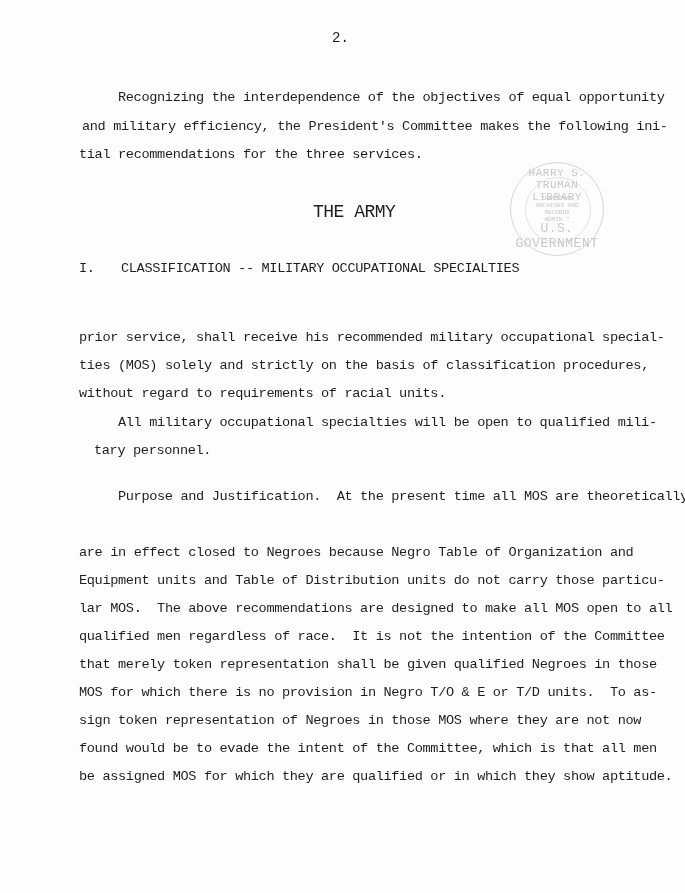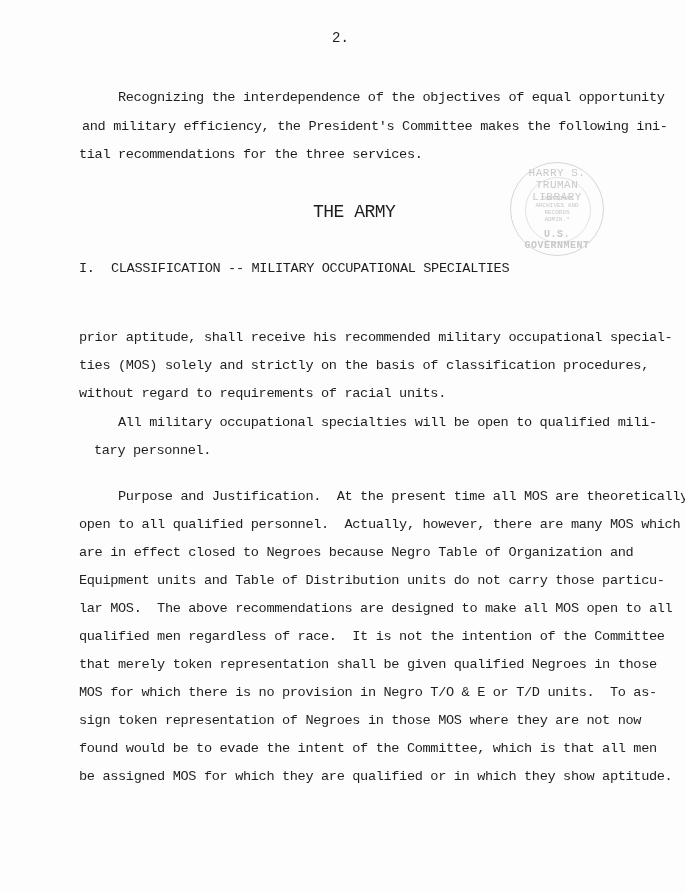--- a/index.html
+++ b/index.html
@@ -7,21 +7,21 @@
          font-family: "Liberation Mono", "DejaVu Sans Mono", monospace; color: #1e1e1e; }
   .page { position: absolute; left: 0; top: 0; width: 685px; height: 893px; background: #fdfdfd; }
   .line { position: absolute; left: 0; white-space: pre; font-size: 13.6px; letter-spacing: -0.35px; line-height: 18px; }
   .pagenum { position: absolute; top: 30px; left: 332px; font-size: 14px; }
   .heading-army { position: absolute; top: 202px; left: 313px; font-size: 18px; letter-spacing: -0.5px; }
   .u { text-underline-offset: 3px; margin-top: 35px; }
   .stamp { position: absolute; left: 510px; top: 162px; width: 92px; height: 92px; border-radius: 50%;
            border: 1.5px solid #d6d6d6; color: #c8c8c8; font-size: 6px; text-align: center; }
   .stamp .inner { position: absolute; left: 14px; top: 14px; width: 64px; height: 64px; border-radius: 50%; border: 1px solid #e2e2e2; }
   .stamp .ring-top { position: absolute; top: 4px; left: 0; width: 100%; font-size: 11px; letter-spacing: 0.5px; }
-  .stamp .ring-bot { position: absolute; bottom: 4px; left: 0; width: 100%; font-size: 10px; letter-spacing: 0.5px; font-weight: bold; }
+  .stamp .ring-bot { position: absolute; bottom: 4px; left: 0; width: 100%; font-size: 13px; letter-spacing: 0.5px; }
   .stamp .center { position: absolute; top: 32px; left: 0; width: 100%; line-height: 7px; }
 </style>
 </head>
 <body>
 
 <div class="page">
 
   <div class="pagenum">2.</div>
 
   <div class="line" style="top:89px; left:118px;">Recognizing the interdependence of the objectives of equal opportunity</div>
@@ -36,32 +36,31 @@
       <div>ARCHIVES AND</div>
       <div>RECORDS</div>
       <div>ADMIN."</div>
     </div>
     <div class="ring-bot">U.S. GOVERNMENT</div>
   </div>
 
   <div class="heading-army">THE ARMY</div>
 
   <div class="line" style="top:260px; left:79px;">I.</div>
-  <div class="line" style="top:260px; left:111px;text-align:center;">CLASSIFICATION -- MILITARY OCCUPATIONAL SPECIALTIES</div>
+  <div class="line" style="top:260px; left:121px;text-align:center;">CLASSIFICATION -- MILITARY OCCUPATIONAL SPECIALTIES</div>
 
-  <div class="line" style="top:329px; left:79px;">prior aptitude, shall receive his recommended military occupational special-</div>
+  <div class="line" style="top:329px; left:79px;">prior service, shall receive his recommended military occupational special-</div>
   <div class="line" style="top:357px; left:79px;">ties (MOS) solely and strictly on the basis of classification procedures,</div>
   <div class="line" style="top:385px; left:79px;">without regard to requirements of racial units.</div>
 
   <div class="line" style="top:414px; left:118px;">All military occupational specialties will be open to qualified mili-</div>
   <div class="line" style="top:442px; left:94px;">tary personnel.</div>
 
   <div class="line" style="top:488px; left:118px;"><span class="u">Purpose</span> <span class="u">and</span> <span class="u">Justification</span><span>.  At the present time all MOS are theoretically</span></div>
 
-  <div class="line" style="top:516px; left:79px;">open to all qualified personnel.  Actually, however, there are many MOS which</div>
   <div class="line" style="top:544px; left:79px;">are in effect closed to Negroes because Negro Table of Organization and</div>
   <div class="line" style="top:572px; left:79px;">Equipment units and Table of Distribution units do not carry those particu-</div>
   <div class="line" style="top:600px; left:79px;">lar MOS.  The above recommendations are designed to make all MOS open to all</div>
   <div class="line" style="top:628px; left:79px;">qualified men regardless of race.  It is not the intention of the Committee</div>
   <div class="line" style="top:656px; left:79px;">that merely token representation shall be given qualified Negroes in those</div>
   <div class="line" style="top:684px; left:79px;">MOS for which there is no provision in Negro T/O &amp; E or T/D units.  To as-</div>
   <div class="line" style="top:712px; left:79px;">sign token representation of Negroes in those MOS where they are not now</div>
   <div class="line" style="top:768px; left:79px;">be assigned MOS for which they are qualified or in which they show aptitude.</div>
   <div class="line" style="top:740px; left:79px;">found would be to evade the intent of the Committee, which is that all men</div>
 

